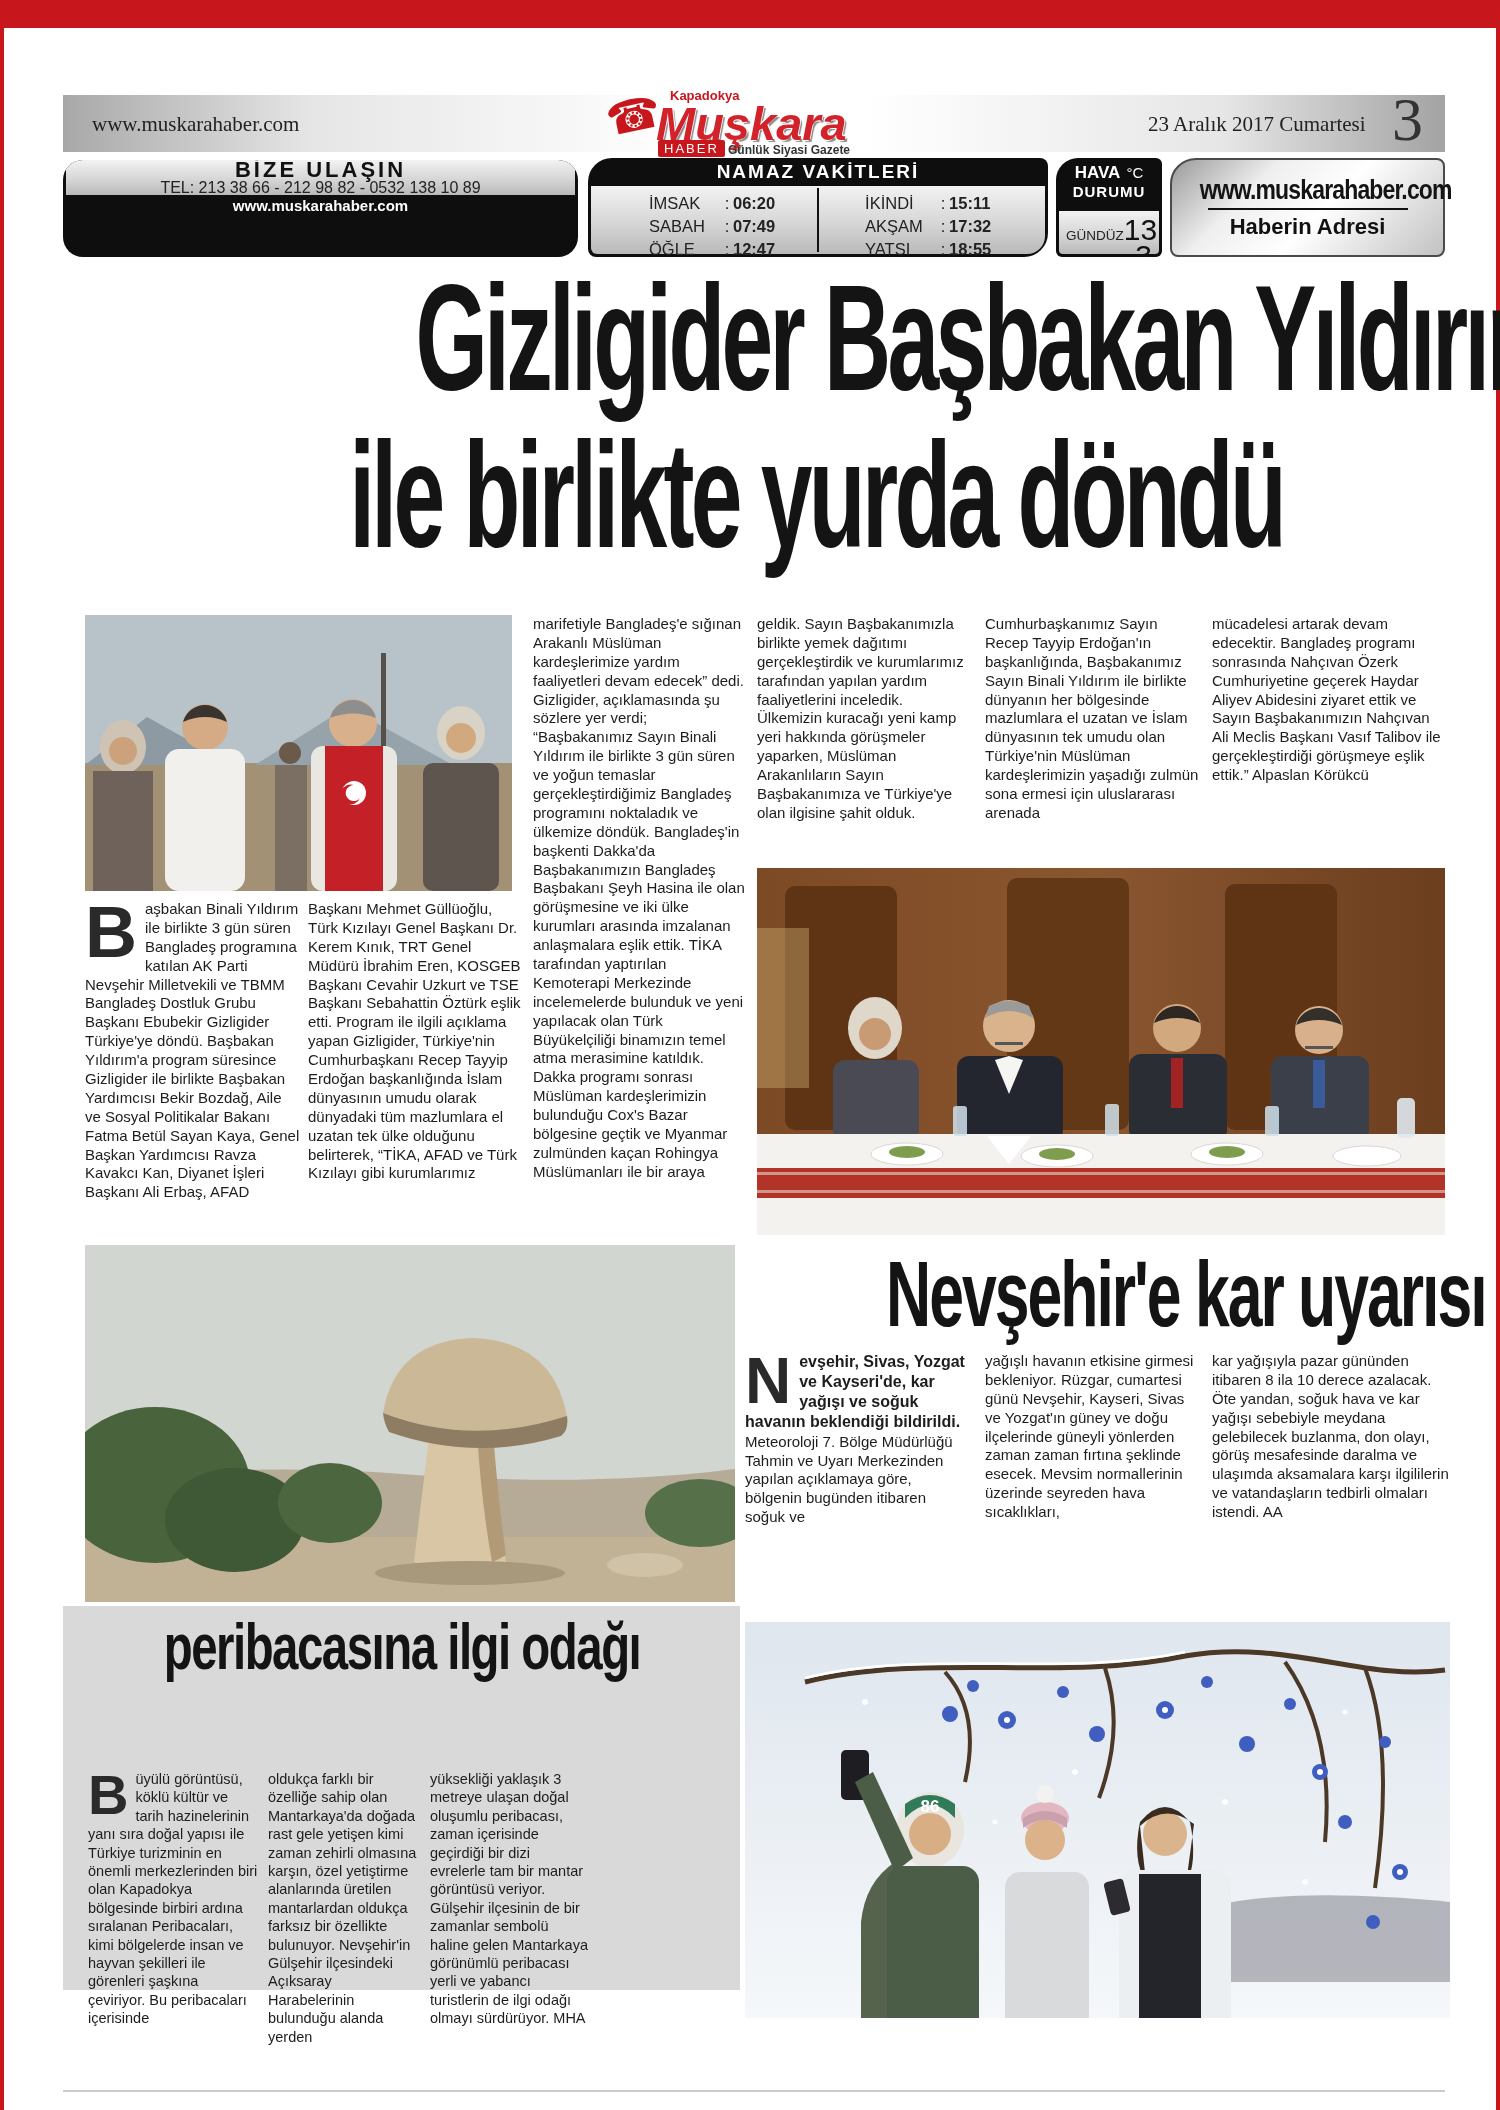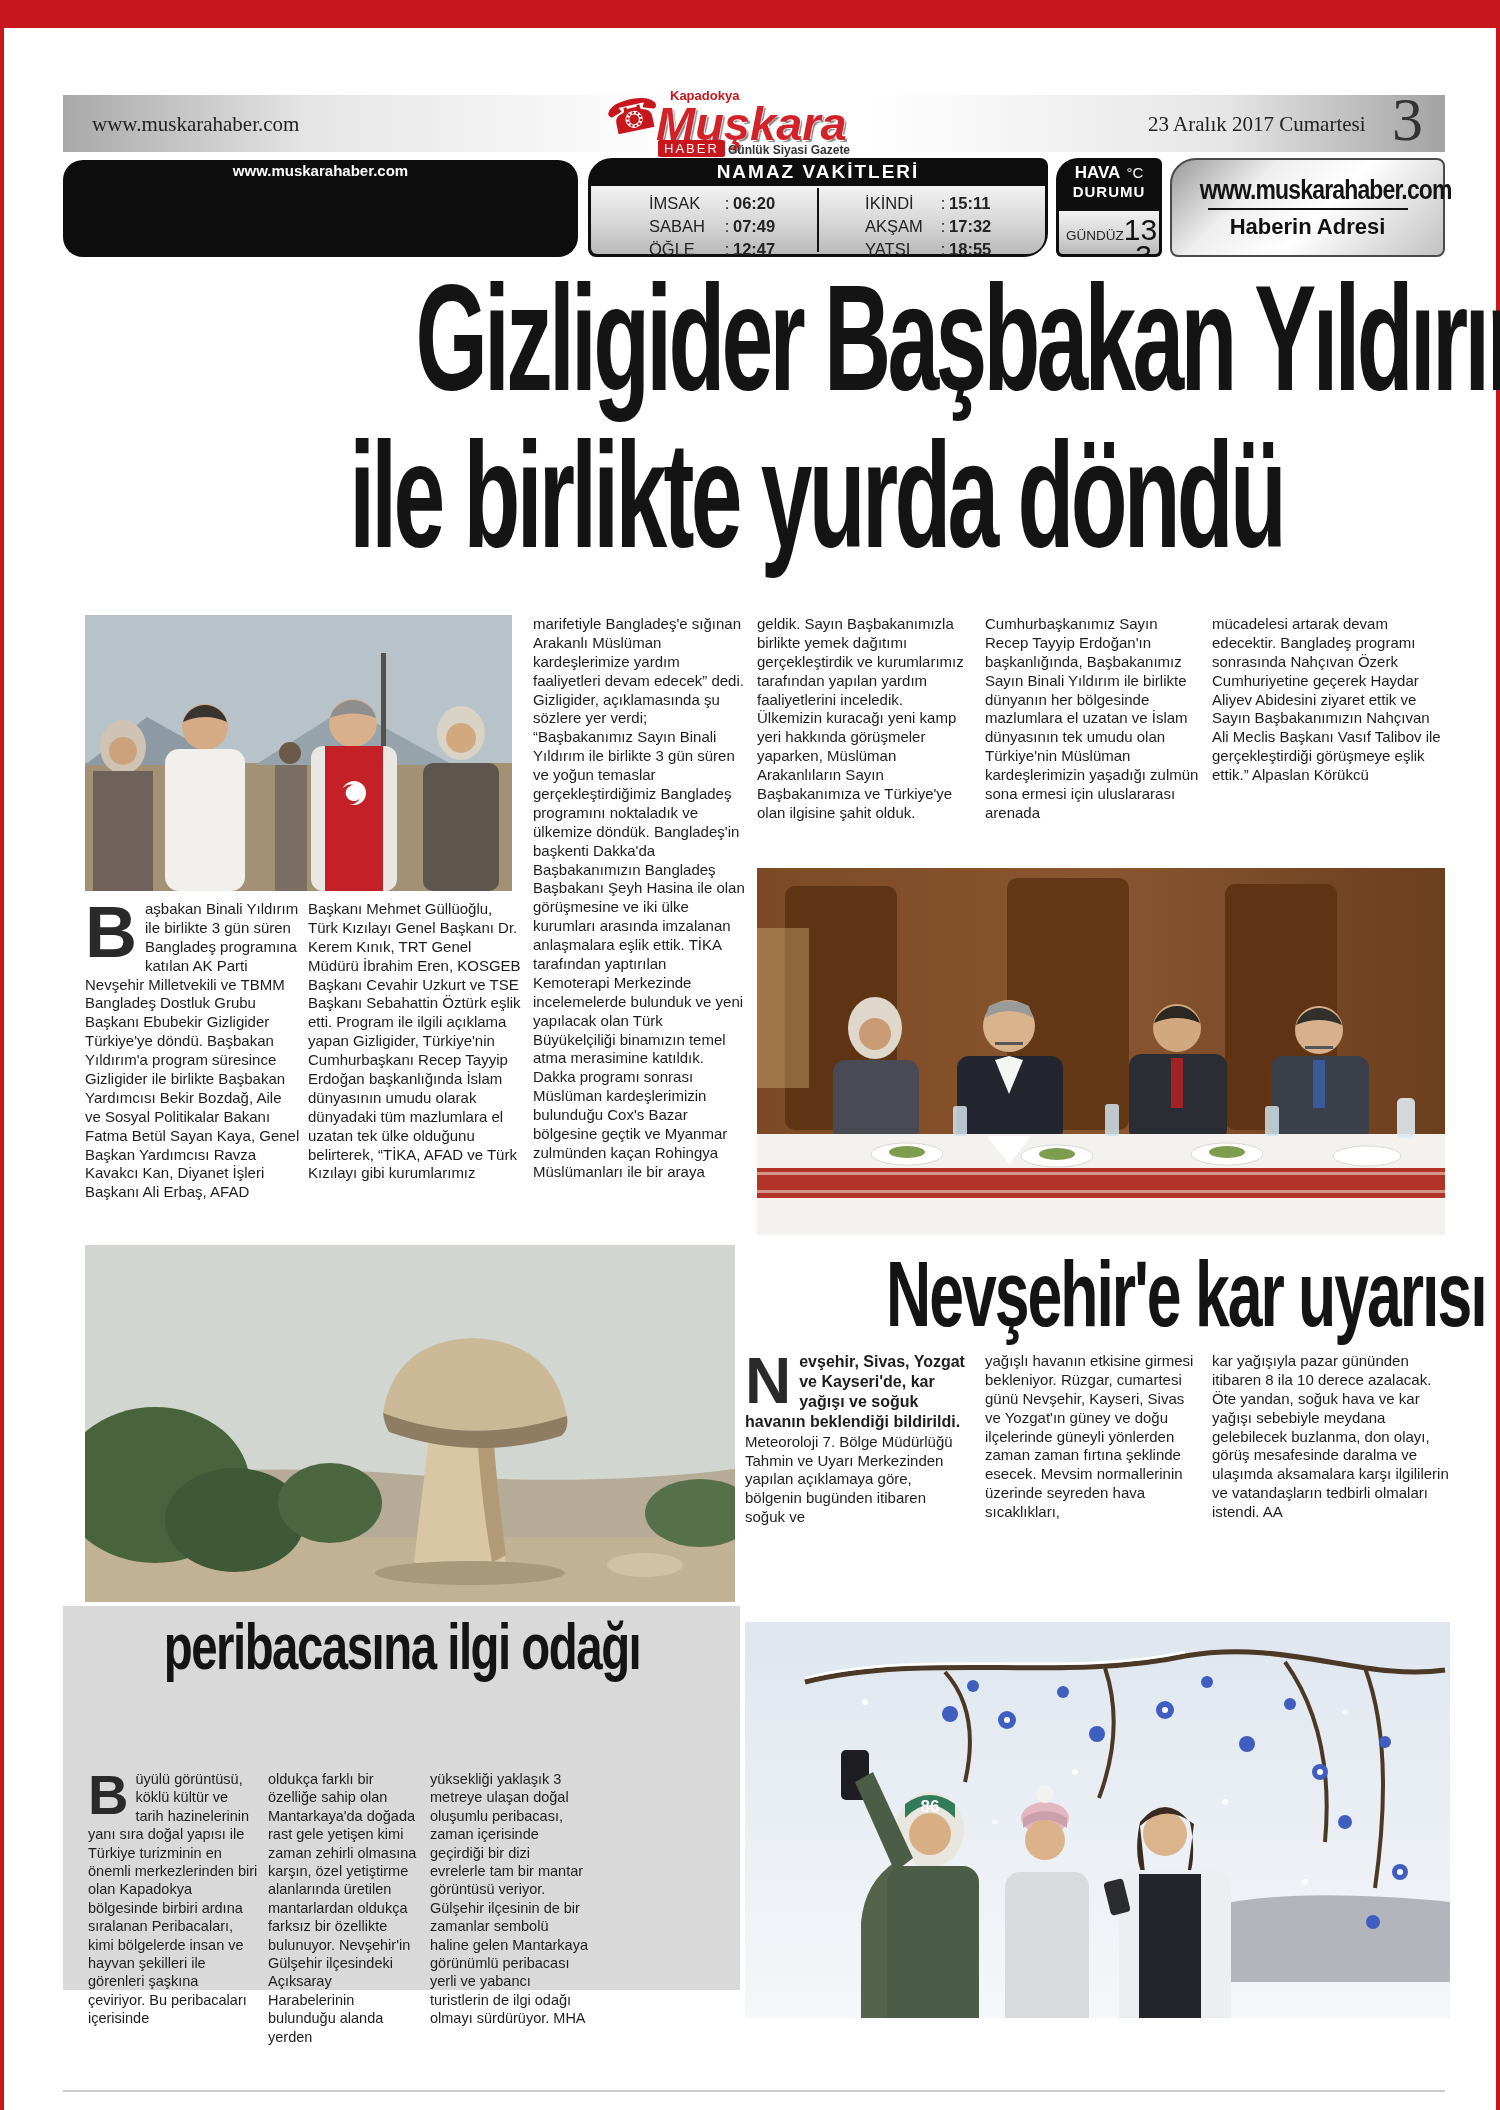--- a/index.html
+++ b/index.html
@@ -57,20 +57,24 @@
 
 <div class="abs" style="left:600px;top:84px;width:300px;height:74px;">
   <span class="abs" style="left:6px;top:6px;font-size:44px;color:#c8161d;transform:rotate(-12deg);">☎</span>
   <span class="abs" style="left:70px;top:4px;font-size:13px;font-weight:bold;color:#c8161d;">Kapadokya</span>
   <span class="abs" style="left:56px;top:12px;font-size:47px;font-weight:bold;font-style:italic;color:#d2232a;text-shadow:-1px -1px 0 #fff,1px -1px 0 #fff,-1px 1px 0 #fff,2px 2px 1px rgba(0,0,0,0.45);">Muşkara</span>
   <span class="abs" style="left:58px;top:56px;font-size:13px;font-weight:normal;color:#fff;background:#c8161d;padding:1px 6px;border-radius:2px;letter-spacing:2px;">HABER</span>
   <span class="abs" style="left:128px;top:59px;font-size:12px;font-weight:bold;color:#333;">Günlük Siyasi Gazete</span>
 </div>
 
 <div class="abs blackbox" style="left:63px;top:160px;width:515px;height:97px;">
+  <div class="graygrad" style="margin:0 3px;height:35px;text-align:center;">
+    <div style="font-size:22px;font-weight:bold;letter-spacing:3px;color:#111;line-height:20px;">BİZE ULAŞIN</div>
+    <div style="font-size:16px;color:#222;line-height:15px;">TEL: 213 38 66 - 212 98 82 - 0532 138 10 89</div>
+  </div>
   <div class="boxtitle" style="height:24px;line-height:22px;font-size:15px;">www.muskarahaber.com</div>
 </div>
 
 <div class="abs blackbox" style="left:588px;top:158px;width:460px;height:99px;border-radius:24px 8px 24px 8px;">
   <div class="boxtitle" style="height:28px;line-height:28px;font-size:19px;letter-spacing:2px;">NAMAZ VAKİTLERİ</div>
   <div class="graygrad" style="margin:0 3px 3px;height:68px;display:flex;border-radius:0 0 18px 6px;">
     <div style="width:50%;padding:4px 12px 0 58px;box-sizing:border-box;">
       <div class="prow">
           <span class="lab">İMSAK</span>
           <span class="sep">:</span>

